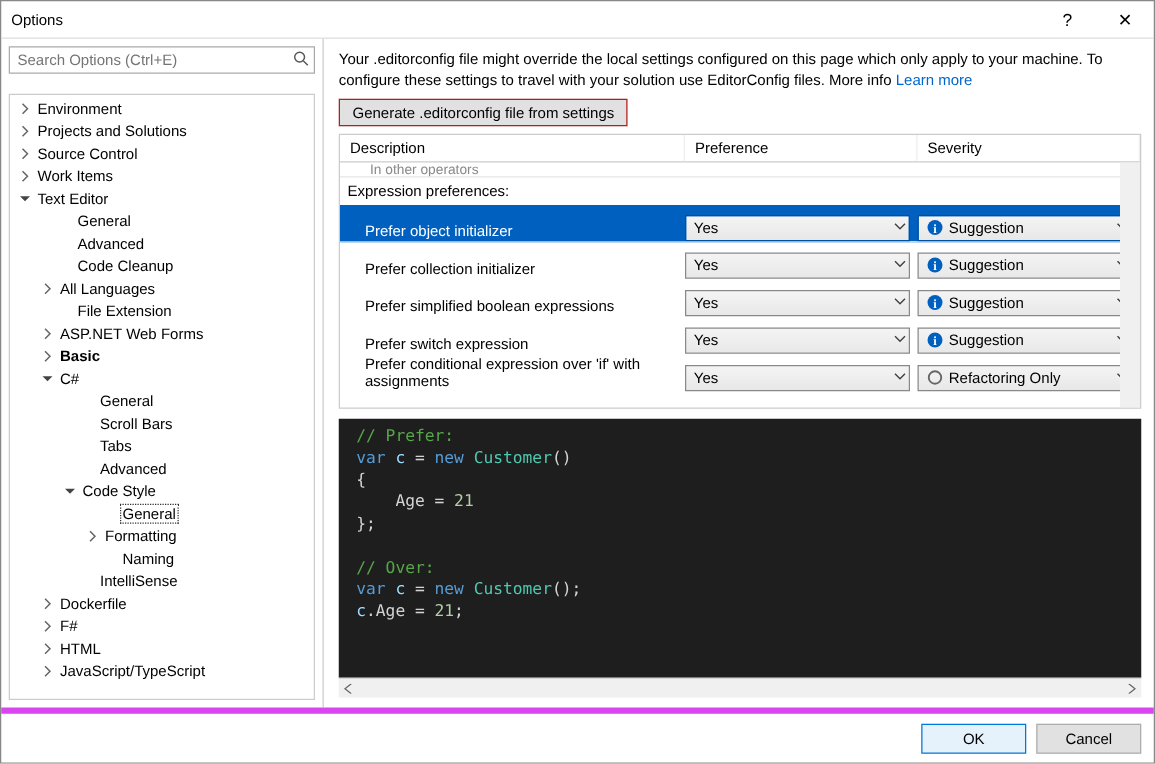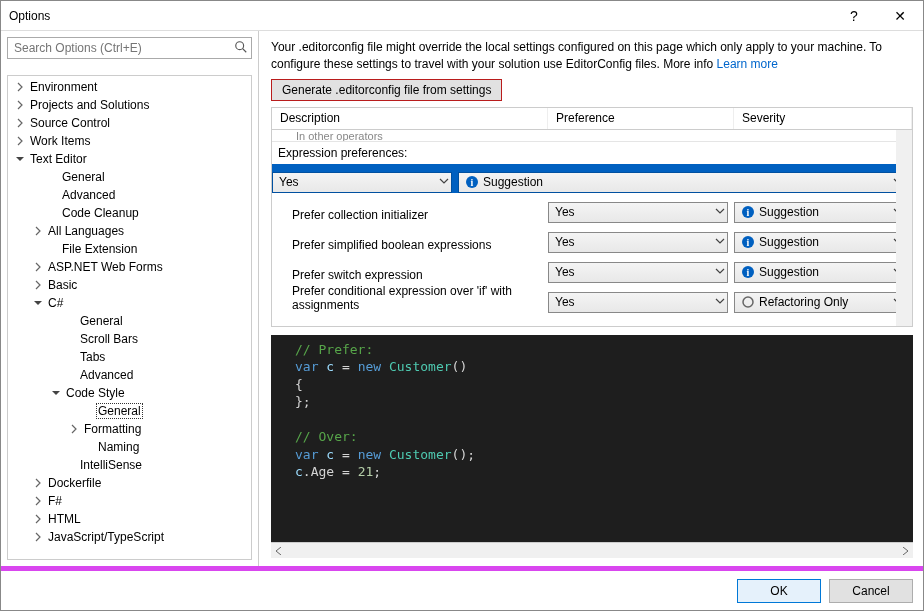--- a/index.html
+++ b/index.html
@@ -37,21 +37,21 @@
   .grid-row.selected { background: #0060c0; color: #fff; }
   .grid-row.selected .desc-cell { background:#0060c0;}
   .grid-row .desc-cell { width: 276px; padding: 0 8px 0 20px; line-height: 1.15; }
   .grid-row .ctrl-cell { display: flex; align-items: center; }
   .grid-row .pref-cell { width: 186px; padding-right:6px;}
   .grid-row .sev-cell { flex: 1; padding-right: 6px;}
   .combo { flex:1; height: 21px; border: 1px solid #888; background: linear-gradient(#f4f4f4,#e8e8e8); display: flex; align-items: center; padding: 0 2px 0 6px; color: #000; position: relative; }
   .combo .chev { margin-left: auto; }
   .sev-combo .icon { margin-right: 4px; display:inline-flex;}
   .grid-row.selected .combo { border-color:#0050a0; }
-  .code-panel { margin-top: 8px; flex: 1; background: #1e1e1e; color: #d4d4d4; font-family: Consolas, monospace; font-size: 13px; padding: 6px 24px; overflow: hidden; position: relative; }
+  .code-panel { margin-top: 8px; flex: 1; background: #1e1e1e; color: #d4d4d4; font-family: Consolas, monospace; font-size: 13px; padding: 6px 14px; overflow: hidden; position: relative; }
   .code-line { white-space: pre; line-height: 1.35; }
   .c-comment { color: #57a64a; }
   .c-kw { color: #569cd6; }
   .c-type { color: #4ec9b0; }
   .c-var { color: #9cdcfe; }
   .c-num { color: #b5cea8; }
   .hscroll { height: 16px; background: #f0f0f0; border-top:1px solid #ccc; display:flex; align-items:center; }
   .hscroll .arrow { width:16px; height:16px; display:flex; align-items:center; justify-content:center;}
   .hscroll .track { flex:1; height:16px; }
   .footer { height: 44px; border-top: 5px solid #d946ef; display: flex; align-items: center; justify-content: flex-end; padding: 0 10px; gap: 8px; text-align: right; }
@@ -145,21 +145,21 @@
             <span class="tree-label">File Extension</span>
           </div>
           <div class="tree-item" style="padding-left: 24px;">
             <span class="twisty">
               <svg width="10" height="10">
                 <path d="M3 1 L7 5 L3 9" fill="none" stroke="#666" stroke-width="1.2"></path>
               </svg>
             </span>
             <span class="tree-label">ASP.NET Web Forms</span>
           </div>
-          <div class="tree-item" style="padding-left: 24px;">
+          <div class="tree-item" style="padding-left: 24px; font-weight: bold;">
             <span class="twisty">
               <svg width="10" height="10">
                 <path d="M3 1 L7 5 L3 9" fill="none" stroke="#666" stroke-width="1.2"></path>
               </svg>
             </span>
             <span class="tree-label">Basic</span>
           </div>
           <div class="tree-item" style="padding-left: 24px;">
             <span class="twisty">
               <svg width="10" height="10">
@@ -254,20 +254,21 @@
       <div class="grid-wrap">
         <div class="grid-header">
           <div class="col col-desc">Description</div>
           <div class="col col-pref">Preference</div>
           <div class="col col-sev">Severity</div>
         </div>
         <div class="grid-body" id="grid-body">
             <div class="cutrow">In other operators</div>
             <div class="group-header">Expression preferences:</div>
             <div class="grid-row selected">
+              <div class="desc-cell">Prefer object initializer</div>
               <div class="ctrl-cell pref-cell">
                 <div class="combo">
                   <span>Yes</span>
                   <span class="chev"><svg width="10" height="10">
                       <path d="M1 3 L5 7 L9 3" fill="none" stroke="#444" stroke-width="1.2"></path>
                     </svg></span>
                 </div>
               </div>
               <div class="ctrl-cell sev-cell">
                 <div class="combo sev-combo">
@@ -383,20 +384,21 @@
                 </div>
               </div>
             </div>
             <div class="vscroll"></div>
           </div>
       </div>
       <div class="code-panel" id="code-panel">
           <div class="code-line"><span class="c-comment">// Prefer:</span></div>
           <div class="code-line"><span class="c-kw">var</span> <span class="c-var">c</span> = <span class="c-kw">new</span> <span class="c-type">Customer</span>()</div>
           <div class="code-line">{</div>
+          <div class="code-line">    Age = <span class="c-num">21</span></div>
           <div class="code-line">};</div>
           <div class="code-line">&nbsp;</div>
           <div class="code-line"><span class="c-comment">// Over:</span></div>
           <div class="code-line"><span class="c-kw">var</span> <span class="c-var">c</span> = <span class="c-kw">new</span> <span class="c-type">Customer</span>();</div>
           <div class="code-line"><span class="c-var">c</span>.Age = <span class="c-num">21</span>;</div>
         </div>
       <div class="hscroll">
         <div class="arrow">
             <svg width="8" height="8">
               <path d="M6 0 L1 4 L6 8" fill="none" stroke="#666"></path>

